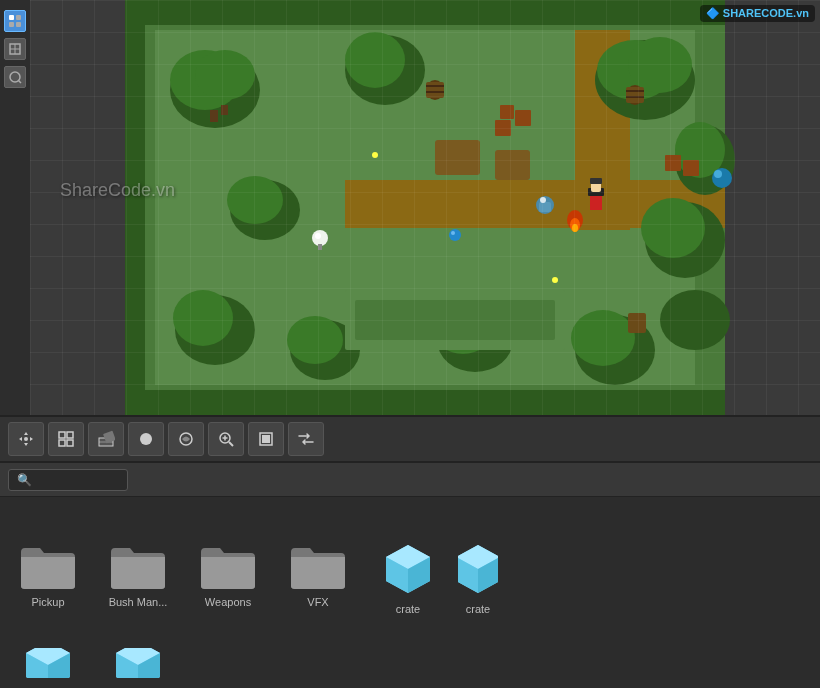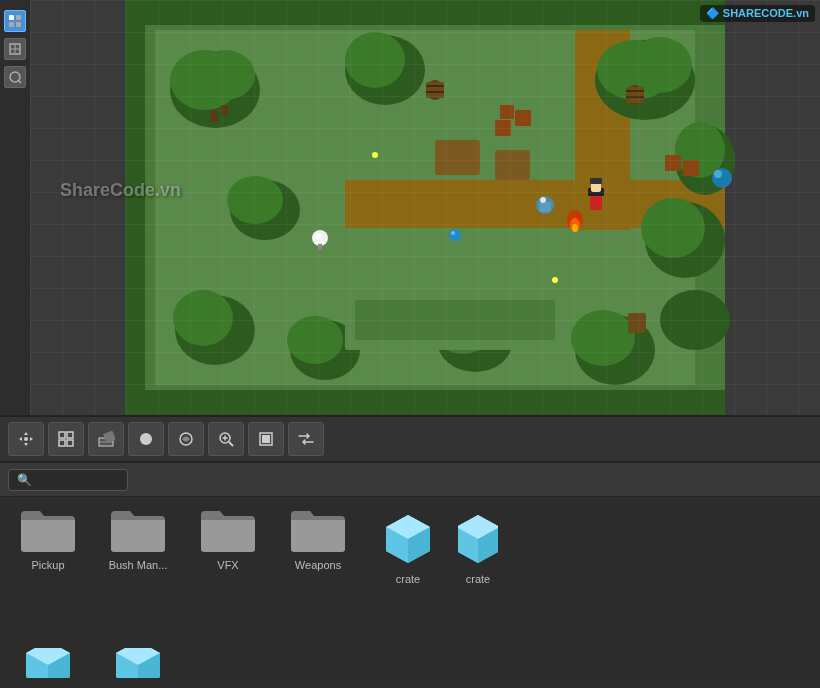--- a/index.html
+++ b/index.html
@@ -79,21 +79,21 @@
       height: 100%;
     }
 
     
     .watermark {
       position: absolute;
       top: 180px;
       left: 30px;
       color: rgba(255,255,255,0.35);
       font-size: 18px;
-      font-weight: bold;
+      font-weight: normal;
       pointer-events: none;
       z-index: 20;
       text-shadow: 1px 1px 3px rgba(0,0,0,0.5);
     }
 
     
     .logo {
       position: absolute;
       top: 5px;
       right: 5px;
@@ -178,21 +178,21 @@
     .asset-grid {
       flex: 1;
       display: flex;
       flex-direction: column;
       overflow: hidden;
     }
 
     .asset-row {
       display: flex;
       flex-direction: row;
-      align-items: flex-start;
+      align-items: center;
       padding: 8px 8px 0 8px;
       gap: 10px;
       flex: 1;
     }
 
     .asset-item {
       display: flex;
       flex-direction: column;
       align-items: center;
       width: 80px;
@@ -493,31 +493,31 @@
         <span class="asset-label">Bush Man...</span>
       </div>
 
       <div class="asset-item">
         <div class="asset-icon folder-icon">
           <svg viewBox="0 0 60 50" fill="none" xmlns="http://www.w3.org/2000/svg">
             <path d="M3 10 Q3 6 7 6 L22 6 L26 11 L53 11 Q57 11 57 15 L57 44 Q57 47 53 47 L7 47 Q3 47 3 44 Z" fill="#777"></path>
             <path d="M3 15 L57 15 L57 44 Q57 47 53 47 L7 47 Q3 47 3 44 Z" fill="#999"></path>
           </svg>
         </div>
-        <span class="asset-label">VFX</span>
+        <span class="asset-label">Weapons</span>
       </div>
 
       <div class="asset-item">
         <div class="asset-icon folder-icon">
           <svg viewBox="0 0 60 50" fill="none" xmlns="http://www.w3.org/2000/svg">
             <path d="M3 10 Q3 6 7 6 L22 6 L26 11 L53 11 Q57 11 57 15 L57 44 Q57 47 53 47 L7 47 Q3 47 3 44 Z" fill="#777"></path>
             <path d="M3 15 L57 15 L57 44 Q57 47 53 47 L7 47 Q3 47 3 44 Z" fill="#999"></path>
           </svg>
         </div>
-        <span class="asset-label">Weapons</span>
+        <span class="asset-label">VFX</span>
       </div>
 
 
 
 
       <div class="asset-item">
         <div class="asset-icon cube-icon">
           <svg viewBox="0 0 56 56" fill="none" xmlns="http://www.w3.org/2000/svg">
             <polygon points="28,6 50,18 50,42 28,54 6,42 6,18" fill="#7bd5f5"></polygon>
             <polygon points="28,6 50,18 28,30 6,18" fill="#a8e8ff"></polygon>

